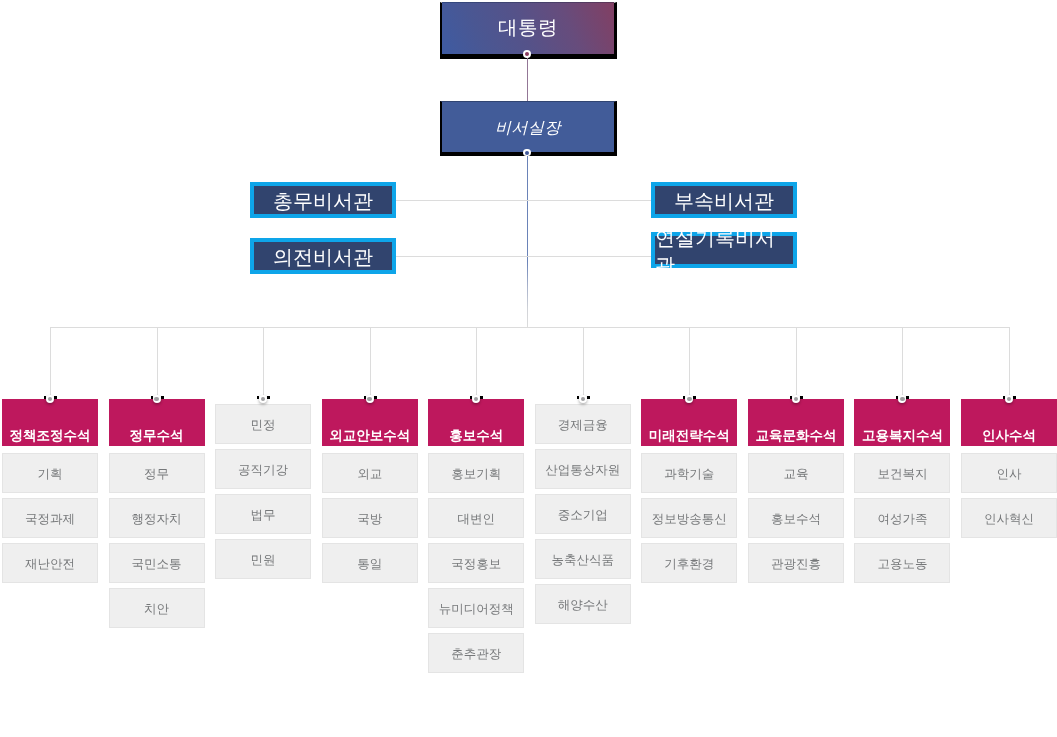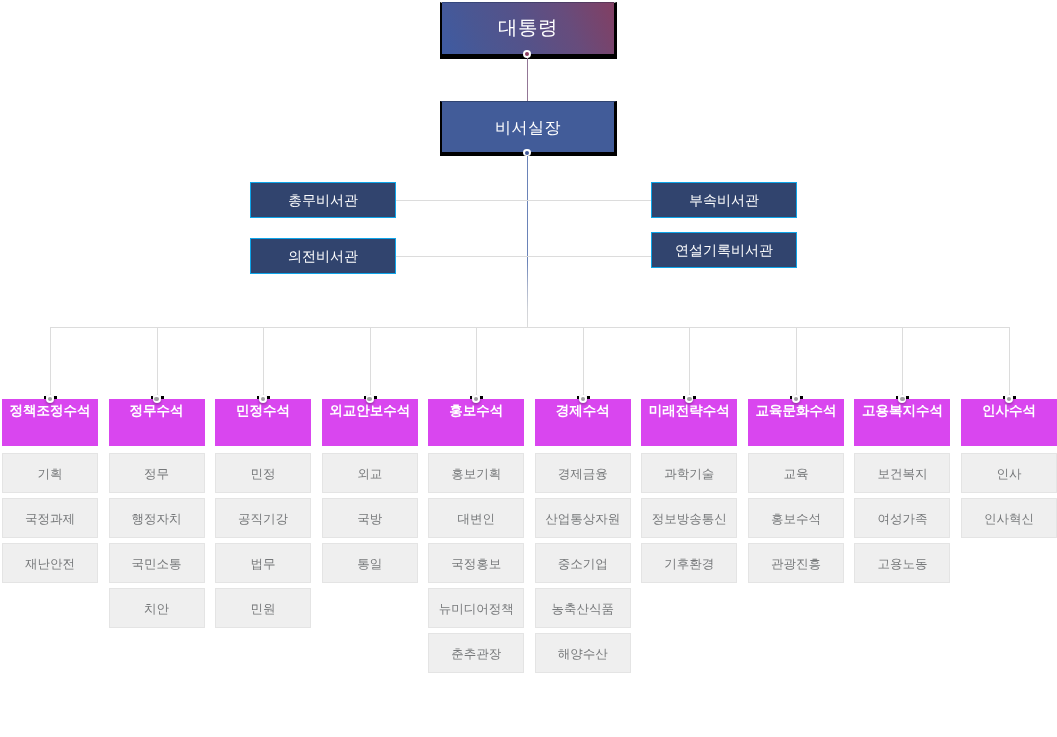--- a/index.html
+++ b/index.html
@@ -56,20 +56,21 @@
     border-right: 3px solid #000;
     border-bottom: 4px solid #000;
     background: #425c99;
     color: #ffffff;
     font-size: 16px;
     display: flex;
     align-items: center;
     justify-content: center;
     letter-spacing: 0.5px;
     padding-top: 2px;
+    font-style: italic;
   }
 
   
   .node-dot {
     width: 8px; height: 8px;
     border-radius: 50%;
     background: #ffffff;
     display: flex; align-items: center; justify-content: center;
     z-index: 5;
   }
@@ -83,24 +84,24 @@
   .dot-senior    { top: 395.1px; box-shadow: 0 1.5px 3px rgba(0,0,0,0.32); }
 
   .sq-l { top: 395.8px; width: 2px; height: 3.4px; background: #000; z-index: 4; }
   .sq-r { top: 395.8px; width: 3px; height: 3.4px; background: #000; z-index: 4; }
 
   
   .sec-box {
     width: 146px;
     height: 36px;
     box-sizing: border-box;
-    border: 1px solid #0ea5e9;
+    border: 4px solid #0ea5e9;
     background: #31446e;
     color: #ffffff;
-    font-size: 14px;
+    font-size: 20px;
     display: flex;
     align-items: center;
     justify-content: center;
     padding-top: 3px;
     z-index: 3;
   }
 
   
   .hline { background: #dcdcdc; height: 1px; }
   .vline { background: #dcdcdc; width: 1px; }
@@ -110,26 +111,26 @@
   }
   .line-chief-bus {
     left: 527px; top: 153px; width: 1px; height: 175px;
     background: linear-gradient(#6a83b8 0%, #6a83b8 62%, #a8b2cb 76%, #d2d4d8 90%, #dcdcdc 100%);
   }
 
   
   .col { position: absolute; top: 399px; width: 96px; }
   .col-head {
     height: 47px;
-    background: #d946ef;
+    background: #be185d;
     color: #ffffff;
     font-size: 13.5px;
     font-weight: bold;
     display: flex;
-    align-items: flex-start;
+    align-items: flex-end;
     justify-content: center;
     white-space: nowrap;
     padding-top: 4px;
     box-sizing: border-box;
   }
   .col-item {
     height: 40px;
     margin-top: 5.06px;
     box-sizing: border-box;
     border: 1px solid #e4e4e4;
@@ -262,23 +263,20 @@
         <span>행정자치</span>
       </div>
     <div class="col-item">
         <span>국민소통</span>
       </div>
     <div class="col-item">
         <span>치안</span>
       </div>
   </div>
   <div class="col" style="left:215.12px">
-    <div class="col-head">
-        <span>민정수석</span>
-      </div>
     <div class="col-item">
         <span>민정</span>
       </div>
     <div class="col-item">
         <span>공직기강</span>
       </div>
     <div class="col-item">
         <span>법무</span>
       </div>
     <div class="col-item">
@@ -313,23 +311,20 @@
         <span>외교</span>
       </div>
     <div class="col-item">
         <span>국방</span>
       </div>
     <div class="col-item">
         <span>통일</span>
       </div>
   </div>
   <div class="col" style="left:534.8px">
-    <div class="col-head">
-        <span>경제수석</span>
-      </div>
     <div class="col-item">
         <span>경제금융</span>
       </div>
     <div class="col-item">
         <span>산업통상자원</span>
       </div>
     <div class="col-item">
         <span>중소기업</span>
       </div>
     <div class="col-item">

